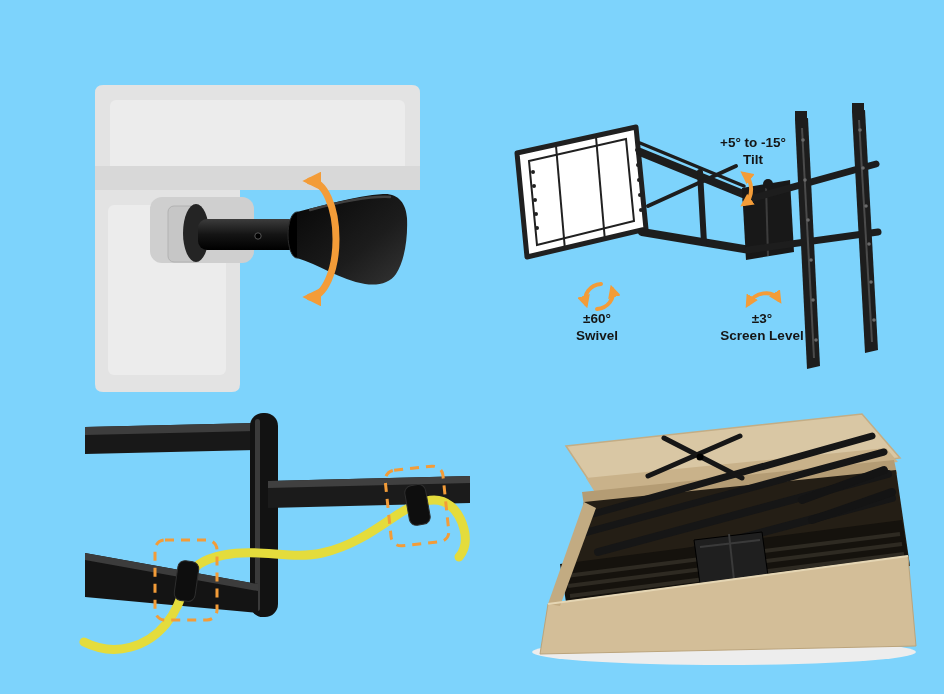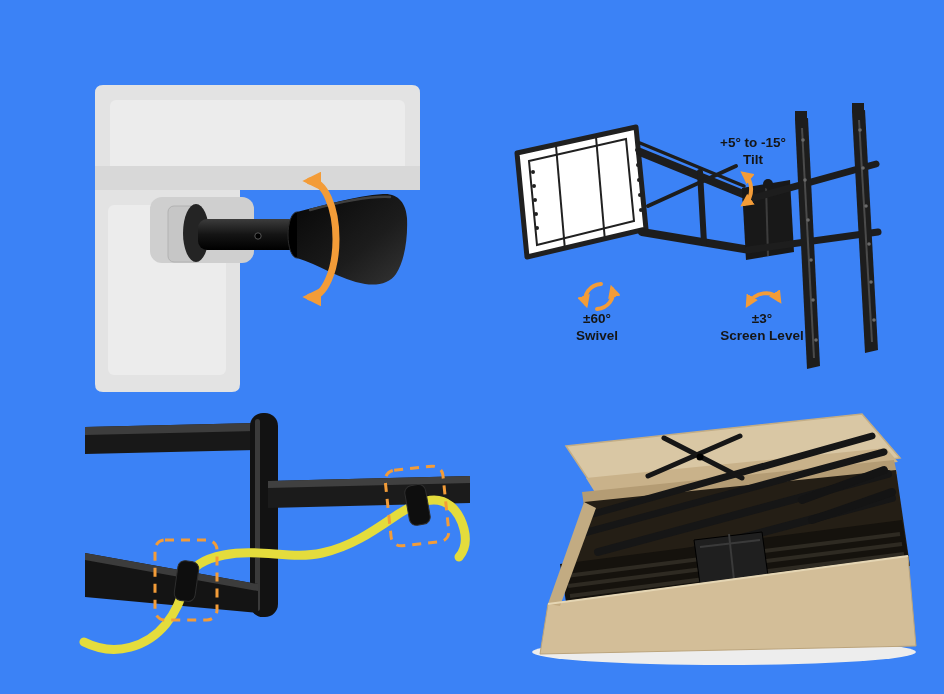--- a/index.html
+++ b/index.html
@@ -1,16 +1,16 @@
 <!DOCTYPE html>
 <html><head>
 <meta charset="utf-8">
 <style>
   html,body{margin:0;padding:0;background:#ffffff;}
-  #stage{position:relative;width:944px;height:694px;background:#3b82f6;overflow:hidden;
+  #stage{position:relative;width:944px;height:694px;background:#7dd3fc;overflow:hidden;
          font-family:"Liberation Sans",sans-serif;}
   #stage svg{display:block;position:absolute;left:0;top:0;}
   .ann-value,.ann-label{font-family:"Liberation Sans",sans-serif;font-weight:bold;
          font-size:13.5px;fill:#151515;text-anchor:middle;}
 </style>
 </head>
 <body>
 
 <div id="stage">
 <svg width="944" height="694" viewBox="0 0 944 694">

